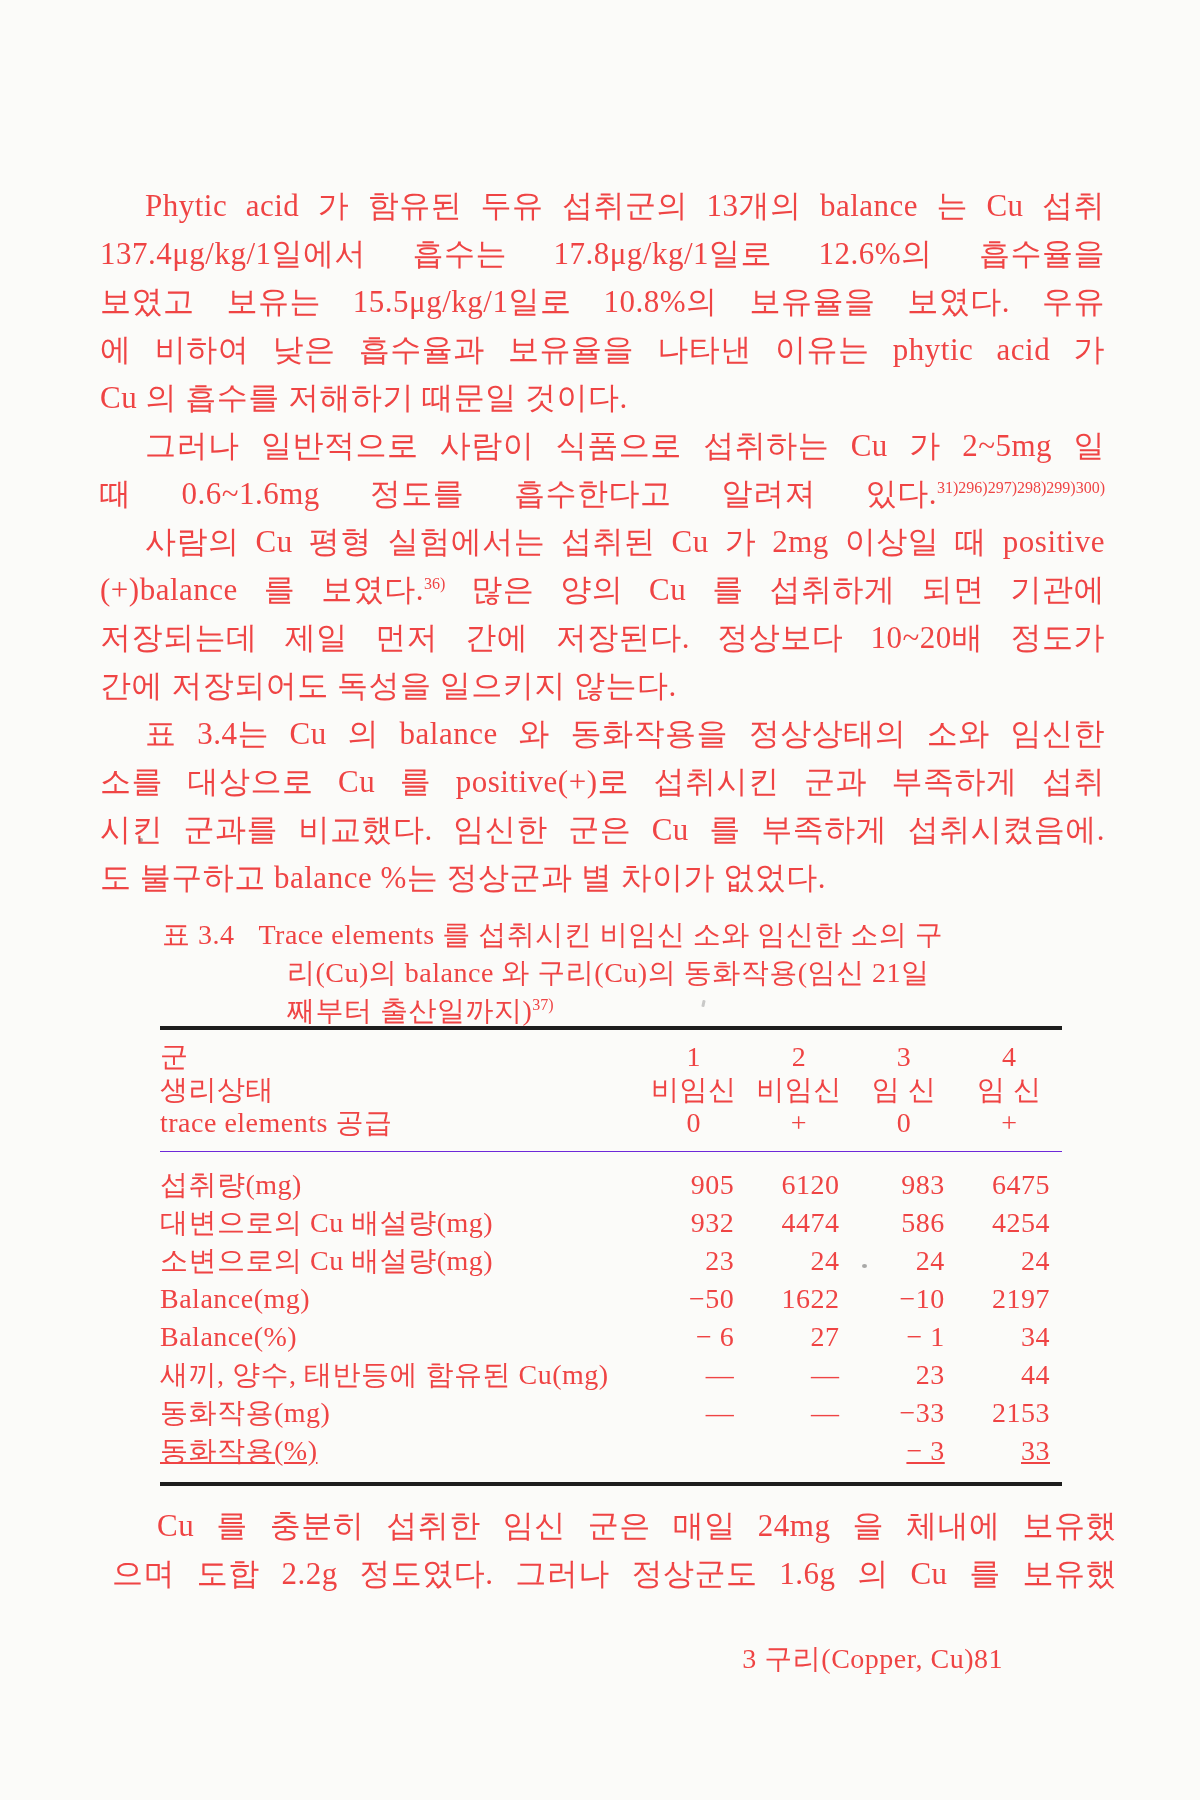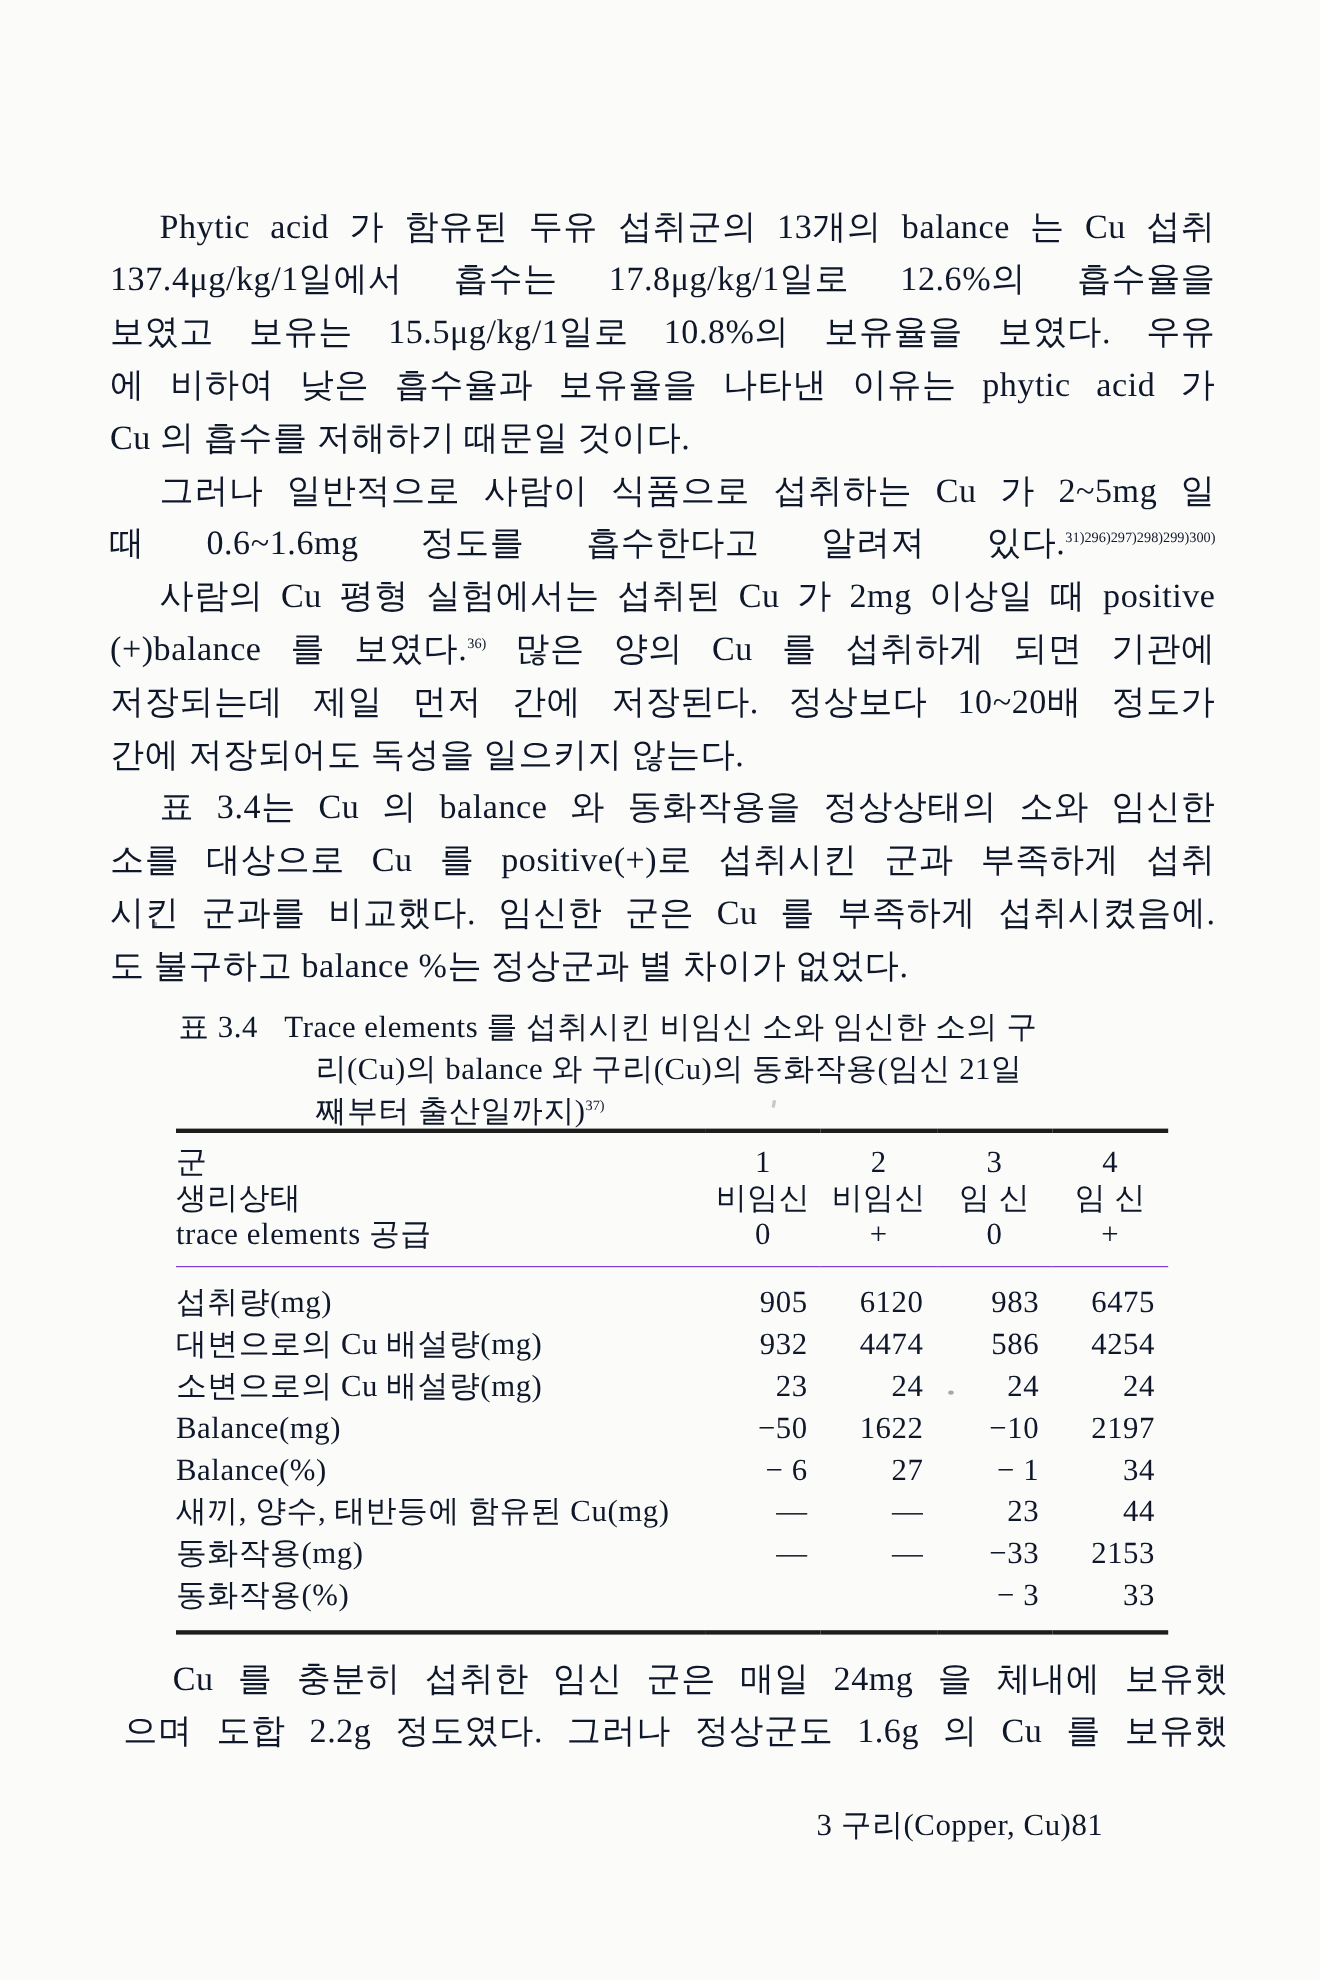--- a/index.html
+++ b/index.html
@@ -1,32 +1,32 @@
 <!DOCTYPE html>
 <html><head>
 <meta charset="utf-8">
 <style>
   html,body { margin:0; padding:0; }
   .page {
     position:relative;
     width:1200px; height:1800px;
     background:#fbfbf9;
-    color:#0f172a;
+    color:#ef4444;
     font-family:"Liberation Serif","DejaVu Serif",serif;
     overflow:hidden;
   }
   
   .body-text {
     position:absolute; left:100px; top:182px; width:1005px;
     font-size:31px; line-height:48px; letter-spacing:0.5px;
   }
   .ln { min-height:48px; }
   .just { text-align:justify; text-align-last:justify; }
   .ind { text-indent:45px; }
-  sup.note { font-size:13px; letter-spacing:0; vertical-align:super; line-height:0; }
+  sup.note { font-size:16px; letter-spacing:0; vertical-align:super; line-height:0; }
 
   
   .caption {
     position:absolute; left:162px; top:916px; width:820px;
     font-size:28px; line-height:38px; letter-spacing:0.5px;
   }
   .cap-label { display:inline-block; margin-right:24px; }
   .cap-cont { margin-left:125px; }
 
   
@@ -41,21 +41,21 @@
   .tbl th {
     font-weight:normal; line-height:33px; padding:0; text-align:center;
   }
   .tbl thead tr:first-child th { padding-top:10px; }
   .tbl thead tr:last-child th { border-bottom:1px solid #6d28d9; padding-bottom:12px; }
   .tbl th.h-label { text-align:left; white-space:nowrap; }
   .tbl td { line-height:38px; padding:0; }
   .tbl td.r-label { text-align:left; white-space:nowrap; overflow:visible;margin-top:32px; }
   .tbl td.r-val { text-align:right; padding-right:12px; }
   .tbl tbody tr:first-child td { padding-top:14px; }
-  .tbl tbody tr:last-child td { padding-bottom:12px; }
+  .tbl tbody tr:last-child td { padding-bottom:12px;text-decoration:underline; }
 
   
   .closing {
     position:absolute; left:112px; top:1502px; width:1005px;
     font-size:31px; line-height:48px; letter-spacing:0.5px;
   }
 
   
   .footer {
     position:absolute; top:1600px; right:197px;

